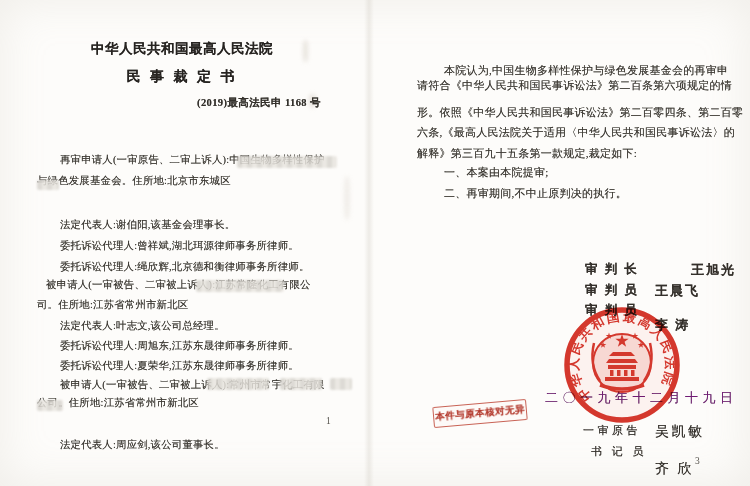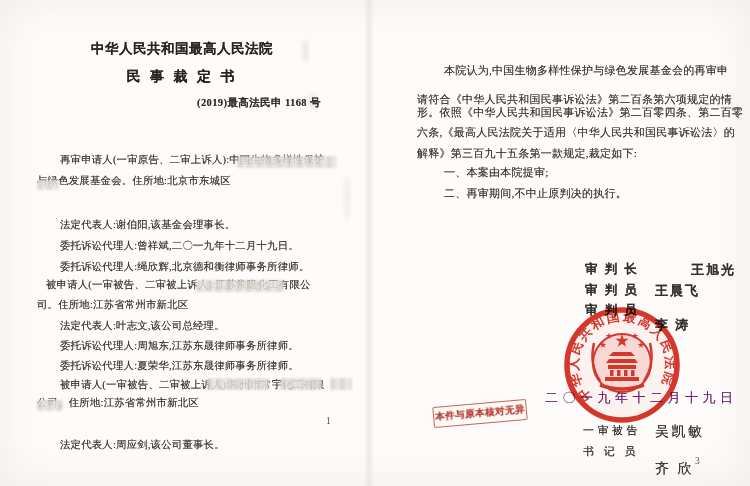--- a/index.html
+++ b/index.html
@@ -84,21 +84,21 @@
     <div class="title1">中华人民共和国最高人民法院</div>
     <div class="title2">民 事 裁 定 书</div>
     <div class="caseno">(2019)最高法民申 1168 号</div>
 
     <div class="ln" style="top:134px;left:60px;">再审申请人(一审原告、二审上诉人):中国生物多样性保护</div>
     <div class="ln" style="top:155px;left:37px;">与绿色发展基金会。住所地:北京市东城区</div>
     <div class="blur" style="top:156px;left:237px;width:100px;height:12px;"></div>
     <div class="blur" style="top:180px;left:37px;width:22px;height:10px;"></div>
 
     <div class="ln" style="top:199px;left:60px;">法定代表人:谢伯阳,该基金会理事长。</div>
-    <div class="ln" style="top:220px;left:60px;">委托诉讼代理人:曾祥斌,二〇一九年十二月十九日。</div>
+    <div class="ln" style="top:220px;left:60px;">委托诉讼代理人:曾祥斌,湖北珥源律师事务所律师。</div>
     <div class="ln" style="top:241px;left:60px;">委托诉讼代理人:绳欣辉,北京德和衡律师事务所律师。</div>
     <div class="ln" style="top:259px;left:46px;">被申请人(一审被告、二审被上诉人):江苏常隆化工有限公</div>
     <div class="ln" style="top:279px;left:37px;">司。住所地:江苏省常州市新北区</div>
     <div class="blur" style="top:280px;left:196px;width:88px;height:12px;"></div>
 
     <div class="ln" style="top:300px;left:60px;">法定代表人:叶志文,该公司总经理。</div>
     <div class="ln" style="top:320px;left:60px;">委托诉讼代理人:周旭东,江苏东晟律师事务所律师。</div>
     <div class="ln" style="top:340px;left:60px;">委托诉讼代理人:夏荣华,江苏东晟律师事务所律师。</div>
     <div class="ln" style="top:359px;left:60px;">被申请人(一审被告、二审被上诉人):常州市常宇化工有限</div>
     <div class="ln" style="top:377px;left:37px;">公司。住所地:江苏省常州市新北区</div>
@@ -106,21 +106,21 @@
     <div class="blur" style="top:378px;left:280px;width:42px;height:12px;"></div>
     <div class="blur" style="top:378px;left:330px;width:22px;height:12px;"></div>
     <div class="blur" style="top:400px;left:37px;width:26px;height:11px;"></div>
 
     <div class="ln" style="top:419px;left:60px;">法定代表人:周应剑,该公司董事长。</div>
     <div class="pageno" style="top:416px;left:326px;">1</div>
   </div>
 
   <div>
     <div class="ln rln" style="top:44px;left:444px;">本院认为,中国生物多样性保护与绿色发展基金会的再审申</div>
-    <div class="ln rln" style="top:73px;left:417px;">请符合《中华人民共和国民事诉讼法》第二百条第六项规定的情</div>
+    <div class="ln rln" style="top:59px;left:417px;">请符合《中华人民共和国民事诉讼法》第二百条第六项规定的情</div>
     <div class="ln rln" style="top:86px;left:417px;">形。依照《中华人民共和国民事诉讼法》第二百零四条、第二百零</div>
     <div class="ln rln" style="top:106px;left:417px;">六条,《最高人民法院关于适用〈中华人民共和国民事诉讼法〉的</div>
     <div class="ln rln" style="top:127px;left:417px;">解释》第三百九十五条第一款规定,裁定如下:</div>
     <div class="ln rln" style="top:146px;left:444px;">一、本案由本院提审;</div>
     <div class="ln rln" style="top:167px;left:444px;">二、再审期间,不中止原判决的执行。</div>
 
     <div>
       <span class="judge-role" style="top:261px;">审 判 长</span>
       <span class="judge-name" style="top:261px;margin-left:36px;">王旭光</span>
     </div>
@@ -161,24 +161,24 @@
         <rect x="49" y="78" width="34" height="4"></rect>
         <path d="M44,86 Q66,94 88,86" stroke="#d3281e" stroke-width="3.5" fill="none"></path>
         <path d="M38,44 Q33,66 44,82" stroke="#d3281e" stroke-width="2.5" fill="none"></path>
         <path d="M94,44 Q99,66 88,82" stroke="#d3281e" stroke-width="2.5" fill="none"></path>
       </g>
     </svg>
 
     <div class="verify-stamp">本件与原本核对无异</div>
 
     <div>
-      <span class="staff-role" style="top:423px;">一审被告</span>
+      <span class="staff-role" style="top:423px;">一审原告</span>
       <span class="staff-name" style="top:423px;">吴凯敏</span>
     </div>
     <div>
-      <span class="staff-role" style="top:444px;">书 记 员</span>
+      <span class="staff-role" style="top:444px;margin-left:8px;">书 记 员</span>
       <span class="staff-name" style="top:444px;margin-top:16px;">齐 欣</span>
     </div>
 
     <div class="pageno" style="top:456px;left:695px;">3</div>
   </div>
 
 </div>
 
 </body></html>

